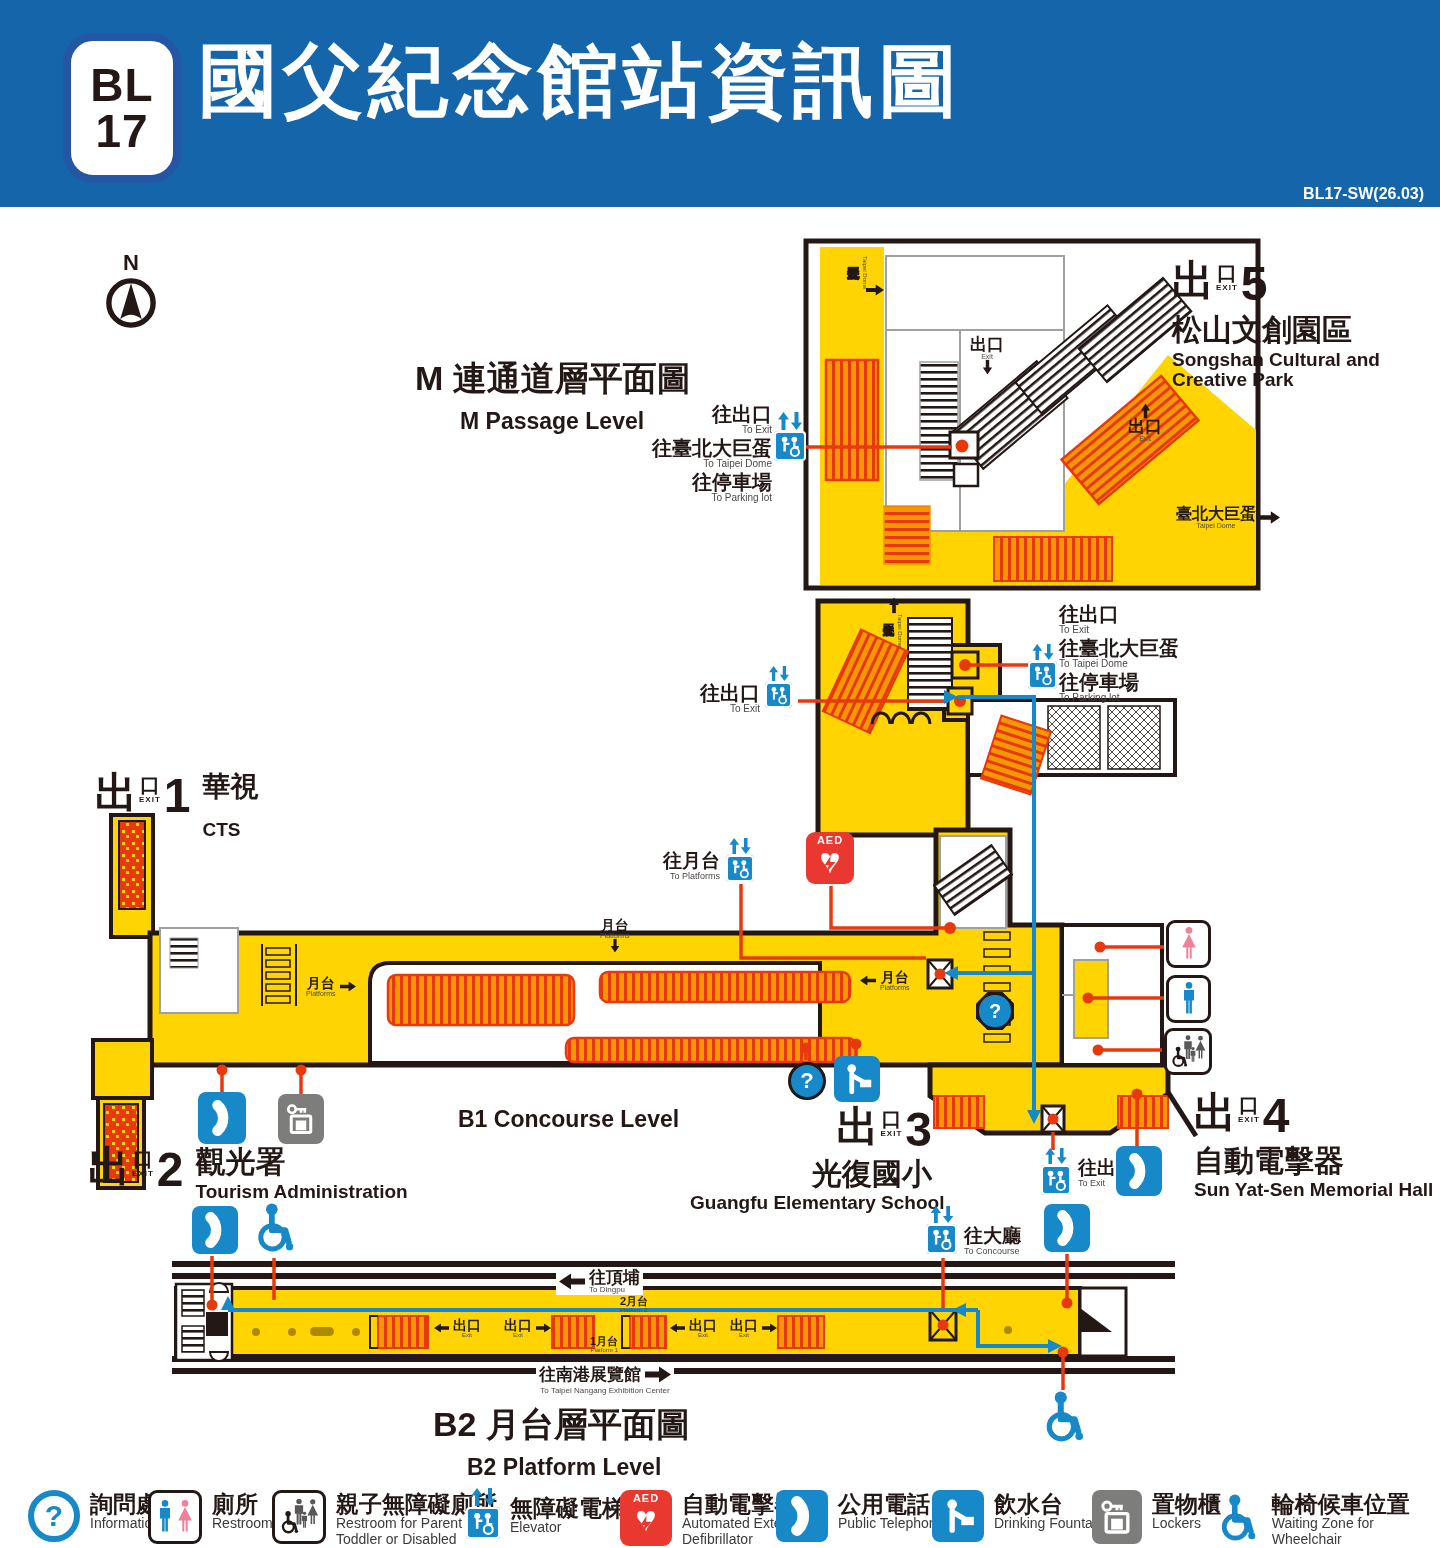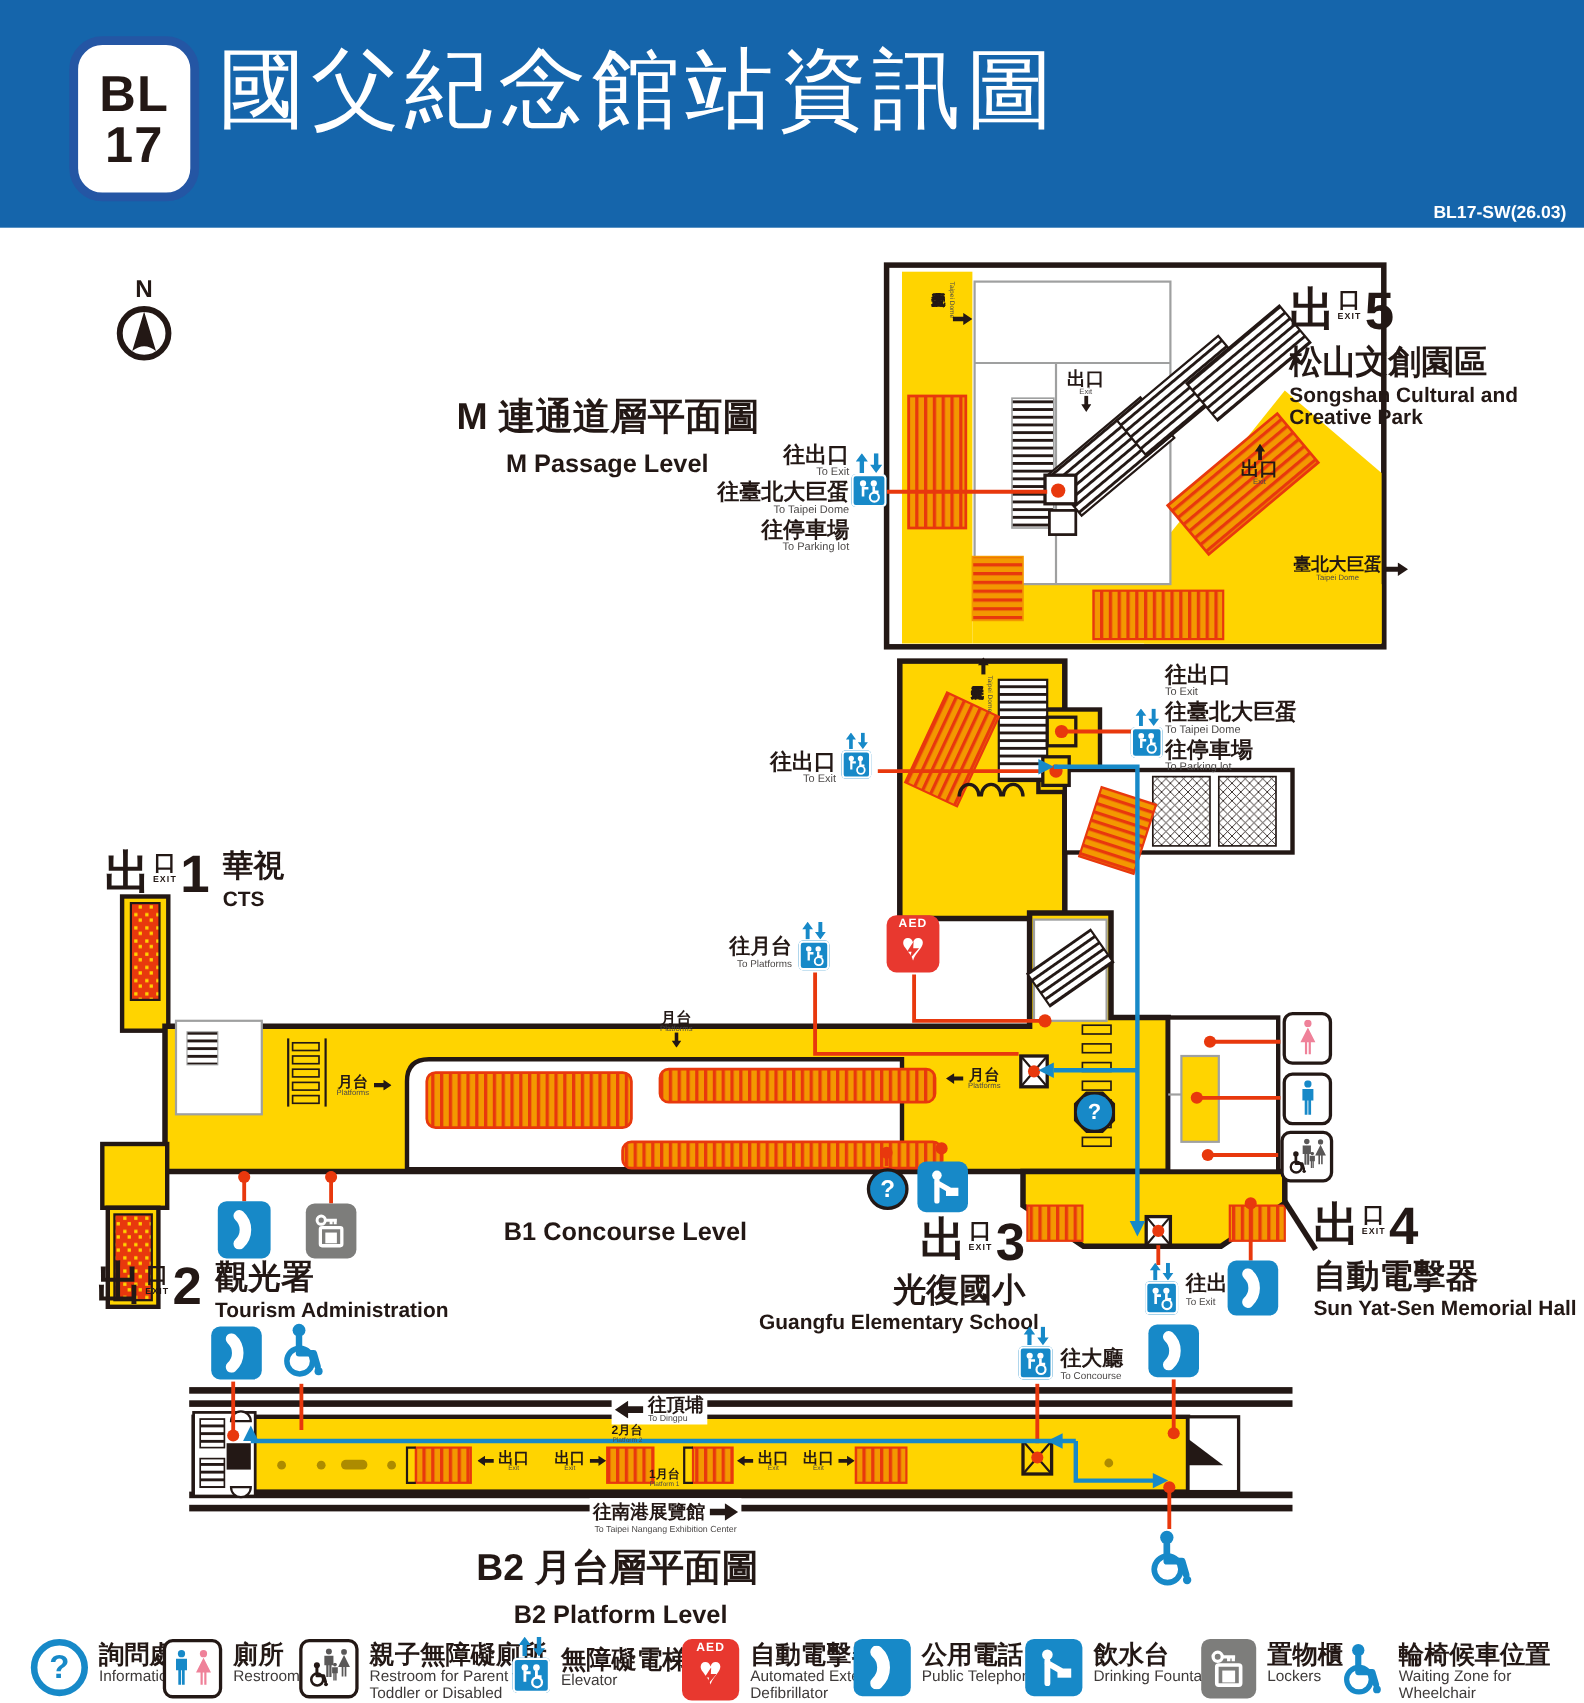--- a/index.html
+++ b/index.html
@@ -6,21 +6,21 @@
   body{width:1440px;height:1548px;position:relative;overflow:hidden;background:#fff;
        font-family:"Liberation Sans",sans-serif;color:#231815}
   svg.floor{position:absolute;left:0;top:0;z-index:1;pointer-events:none}
   .lbl{position:absolute;z-index:3}
   
   .hdr{position:absolute;left:0;top:0;width:1440px;height:207px;background:#1565ab;color:#fff;z-index:4}
   .badge{position:absolute;left:63px;top:33px;width:102px;height:134px;background:#fff;
          border:8px solid #2456a4;border-radius:30px;display:flex;flex-direction:column;
          align-items:center;justify-content:center;color:#231815;font-weight:bold}
   .badge span{font-size:46px;line-height:1.0;letter-spacing:1px}
-  .h-zh{position:absolute;left:198px;top:28px;font-size:80px;font-weight:normal;letter-spacing:5px;white-space:nowrap}
+  .h-zh{position:absolute;left:198px;top:28px;font-size:80px;font-weight:bold;letter-spacing:5px;white-space:nowrap}
   .h-en{position:absolute;left:199px;top:129px;font-size:40px;font-weight:bold;white-space:nowrap}
   .h-ver{position:absolute;right:16px;top:185px;font-size:16px;font-weight:bold}
   
   .t-zh{font-size:34px;font-weight:bold;white-space:nowrap}
   .t-en{font-size:23px;font-weight:bold;white-space:nowrap}
   
   .dir{position:absolute;z-index:3;display:flex;flex-direction:column;line-height:1}
   .dir .zh{font-weight:bold;color:#231815;white-space:nowrap}
   .dir .en{color:#4c4948;white-space:nowrap}
   .row{display:flex;align-items:center;gap:4px}.r-ctr{align-items:center}
@@ -446,21 +446,21 @@
   <div class="exitb">
     <span class="eb-chu">出</span>
     <span class="eb-col">
         <span class="eb-kou">口</span>
         <span class="eb-exit">EXIT</span>
       </span>
     <span class="eb-num">1</span>
   </div>
   <div style="margin-left:8px">
     <div class="exitname-zh" style="font-size:28px">華視</div>
-    <div class="exitname-en" style="margin-top:8px">CTS</div>
+    <div class="exitname-en" style="margin-top:19px">CTS</div>
   </div>
 </div>
 
 <div class="dir" style="left:600px;top:851px;width:120px;align-items:flex-end;text-align:right">
   <span class="zh" style="font-size:19px">往月台</span>
   <span class="en" style="font-size:9px;margin-top:2px">To Platforms</span>
 </div>
 <div class="lbl evwrap" style="left:726px;top:838px">
   <svg width="24" height="16" viewBox="0 0 26 18">
       <use href="#s-updown"></use>
@@ -651,21 +651,21 @@
 <div class="lbl row whitebg" style="left:556px;top:1268px">
   <svg class="arr a-left" width="26" height="17" viewBox="0 0 26 16">
       <use href="#s-arrow"></use>
     </svg>
   <span class="dir" style="position:static">
     <span class="zh" style="font-size:17px">往頂埔</span>
     <span class="en" style="font-size:8px">To Dingpu</span>
   </span>
 </div>
 
-<div class="dir r-ctr" style="left:556px;top:1296px;align-items:flex-end">
+<div class="dir r-ctr" style="left:620px;top:1296px;align-items:flex-start">
   <span class="zh" style="font-size:11px">2月台</span>
   <span class="en" style="font-size:6px">Platform 2</span>
 </div>
 <div class="dir r-ctr" style="left:590px;top:1336px;align-items:center">
   <span class="zh" style="font-size:11px">1月台</span>
   <span class="en" style="font-size:6px">Platform 1</span>
 </div>
 
 <div class="lbl row" style="left:434px;top:1318px">
   <svg class="arr a-left" width="15" height="10" viewBox="0 0 26 16">

